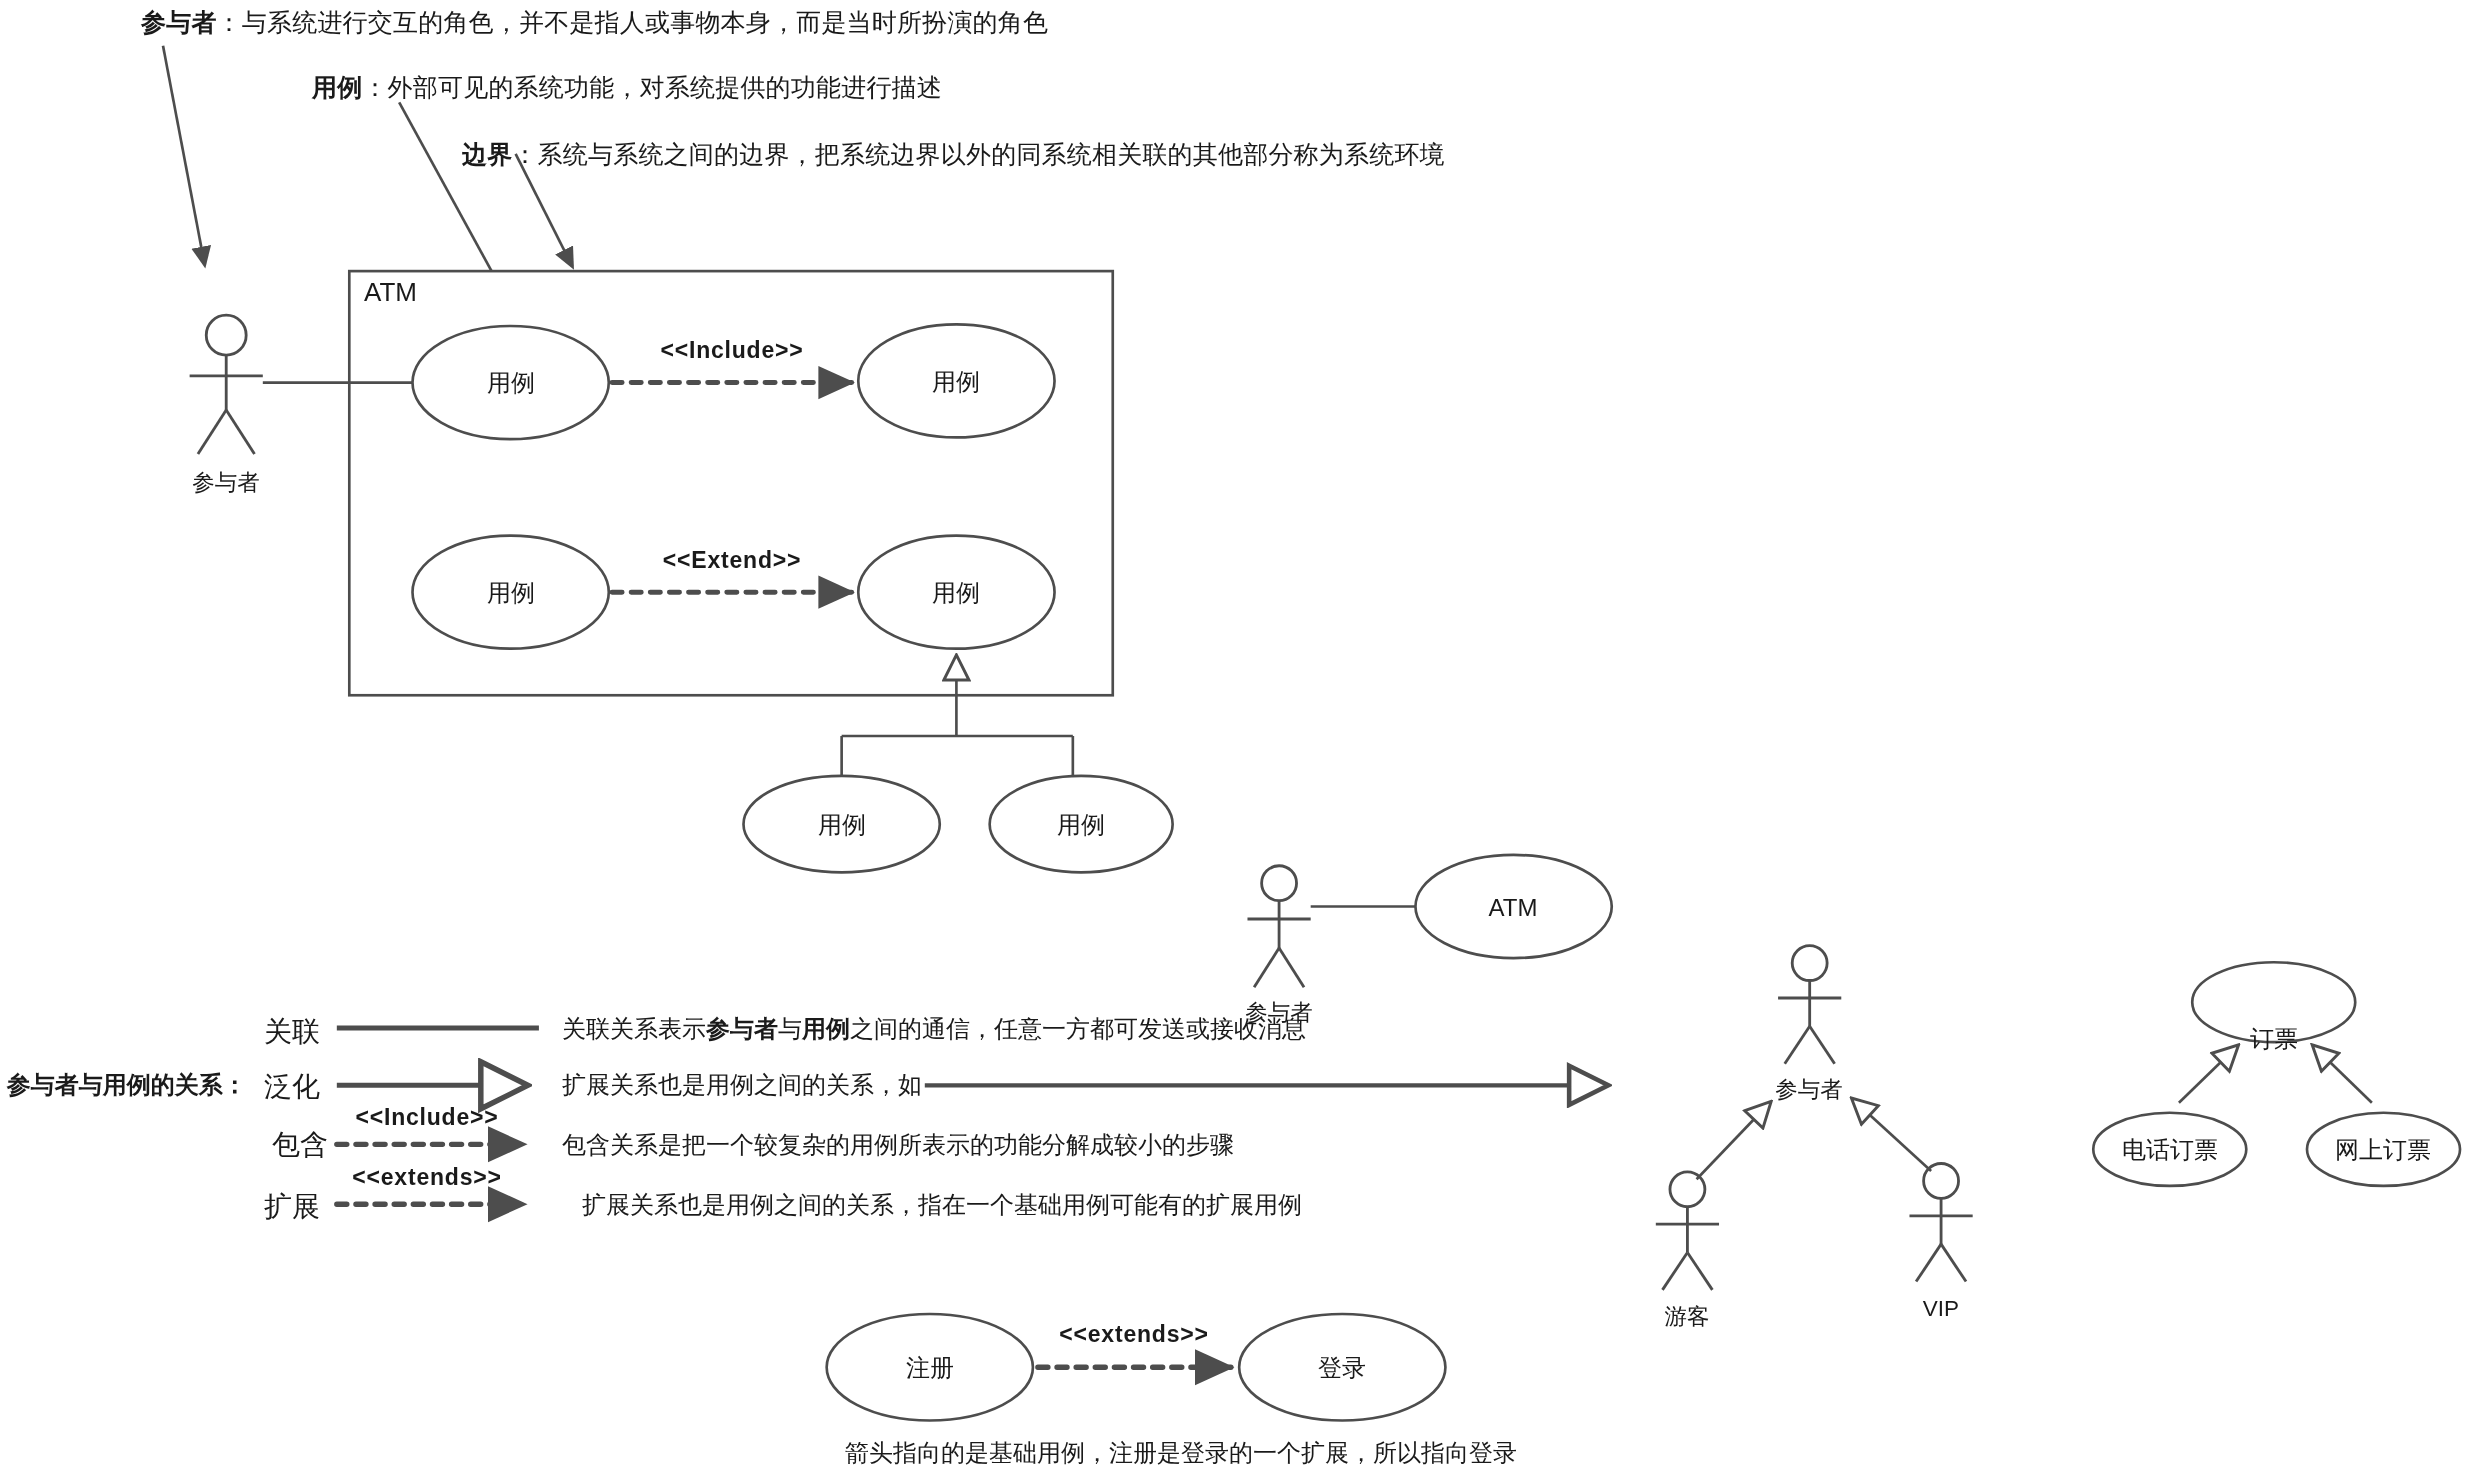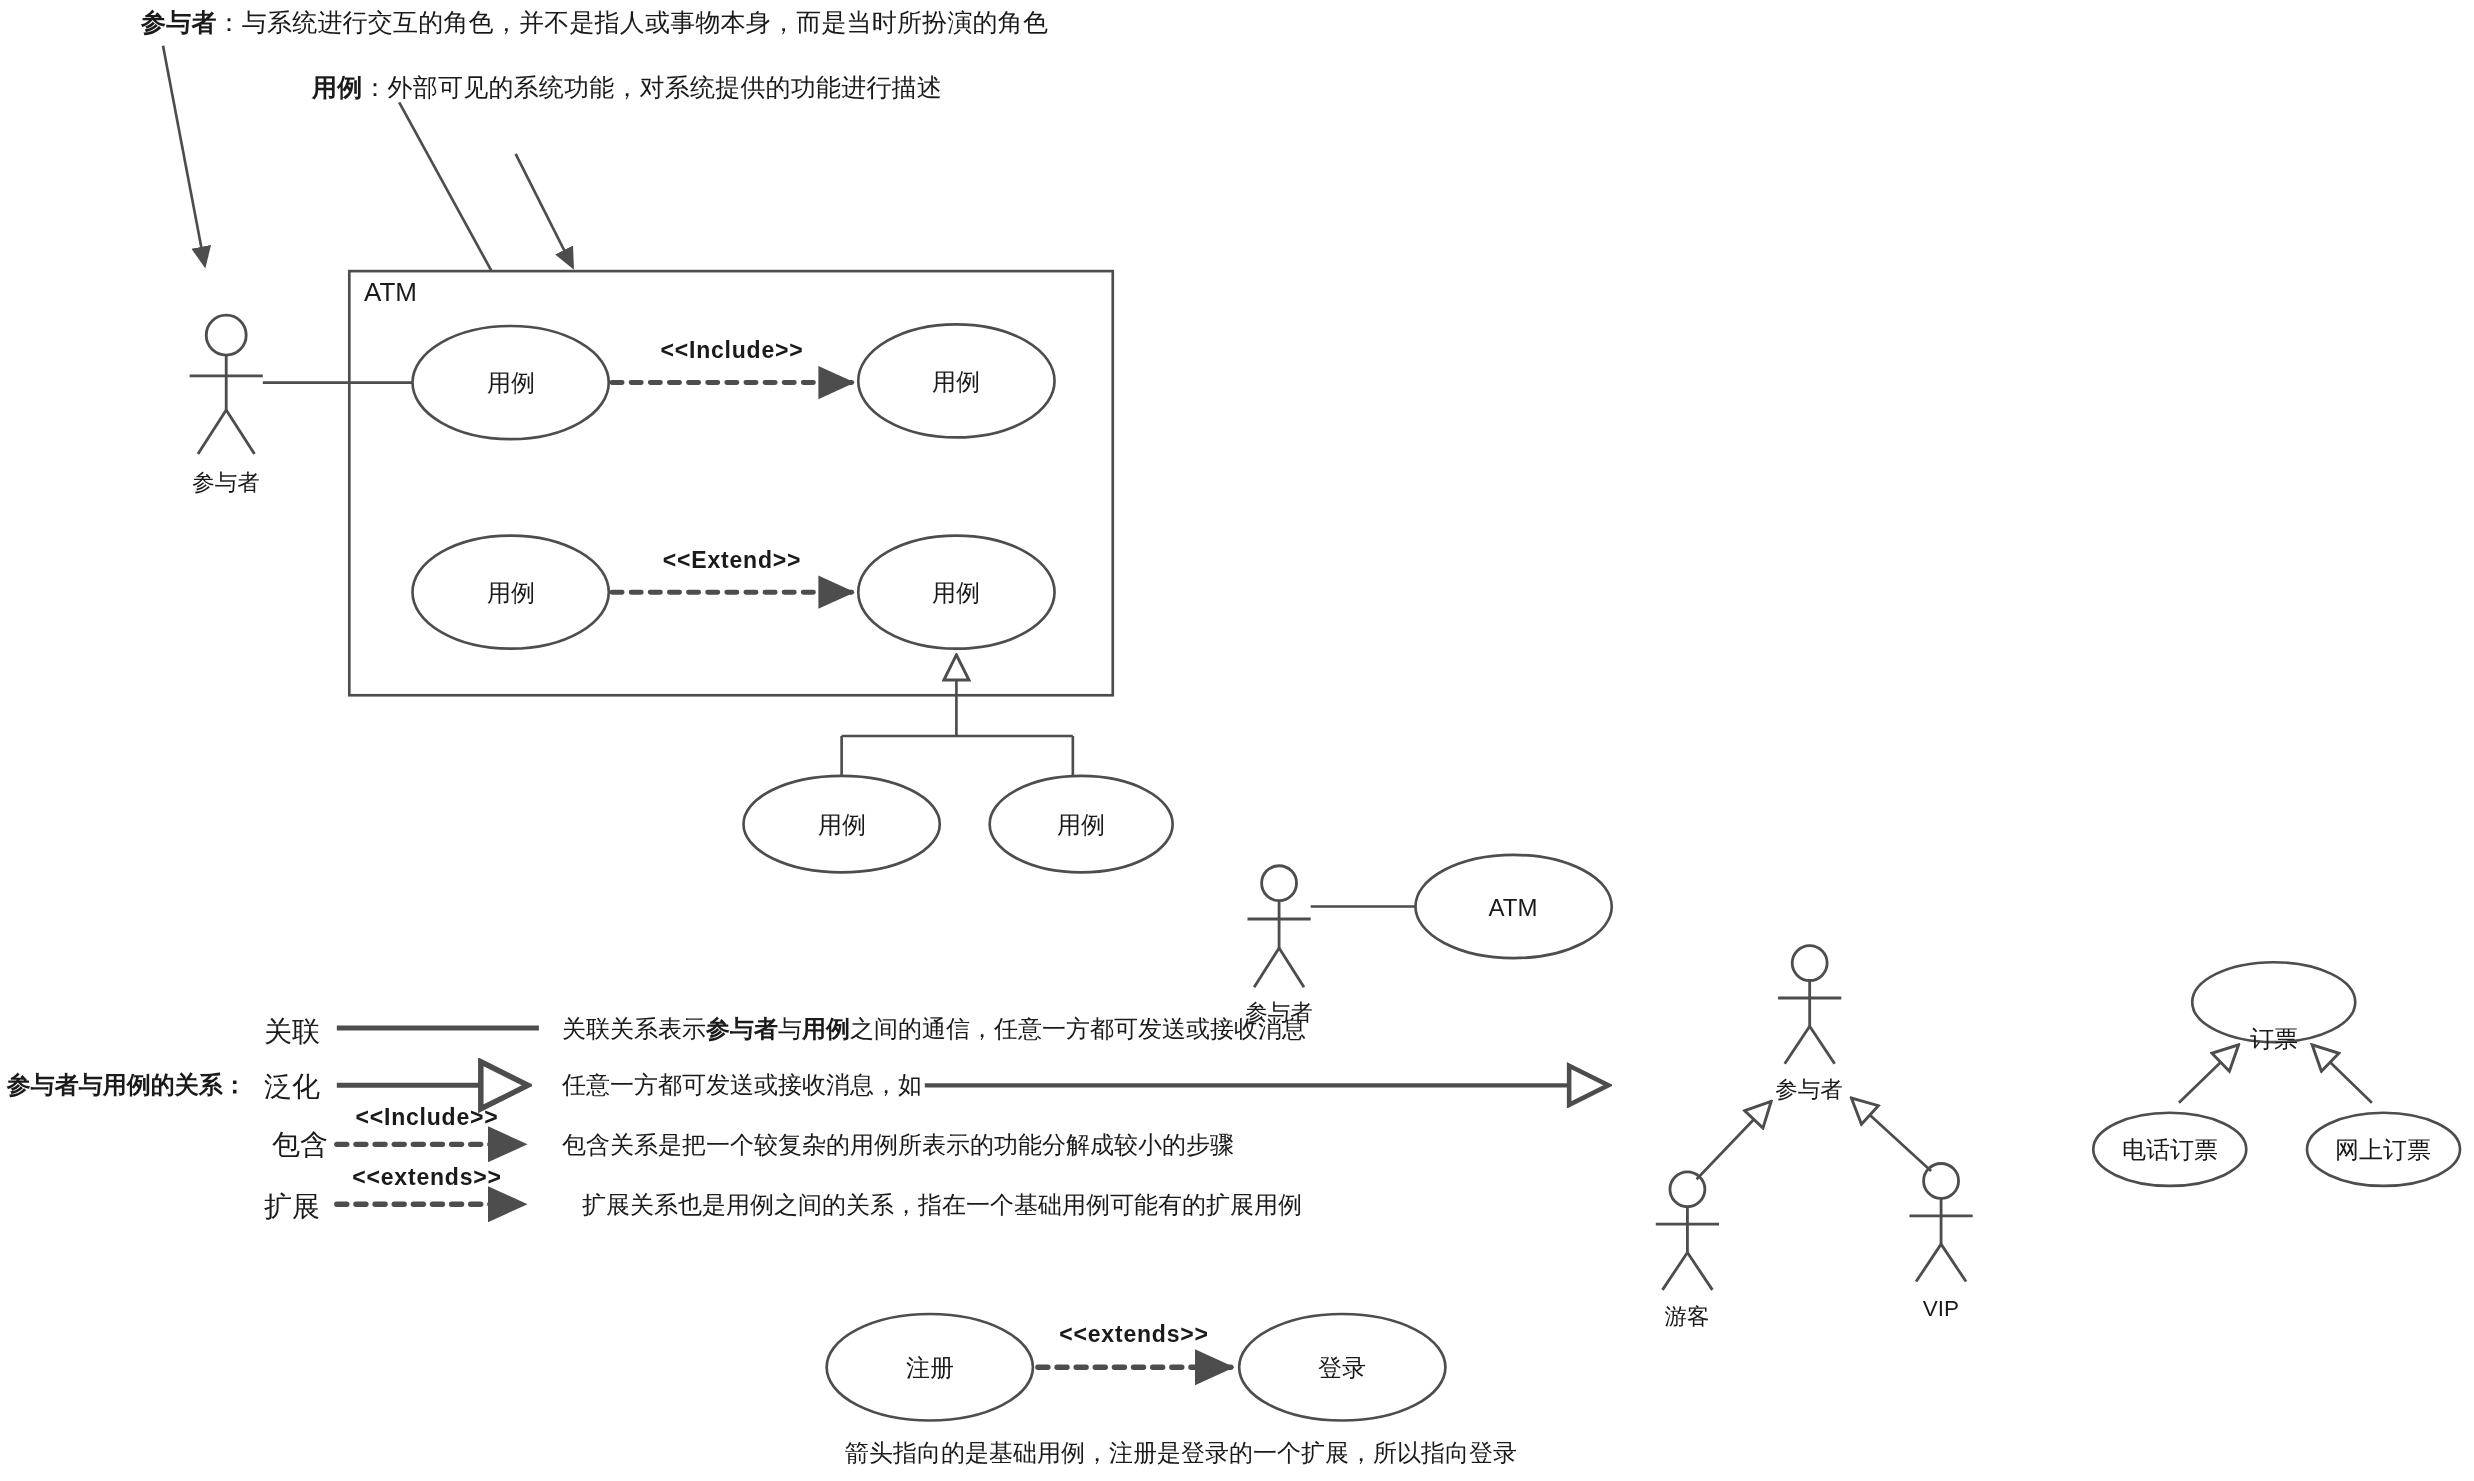--- a/index.html
+++ b/index.html
@@ -171,20 +171,21 @@
       <ellipse cx="1118" cy="1644" rx="124" ry="64" fill="#ffffff"></ellipse>
       <ellipse cx="1614" cy="1644" rx="124" ry="64" fill="#ffffff"></ellipse>
       <line x1="1248" y1="1644" x2="1480" y2="1644" stroke-dasharray="12 11" stroke-width="6.5" stroke-linecap="round" marker-end="url(#solidArrow)"></line>
     </g>
   </svg>
 
   <div class="txt anno" style="left:141px; top:8.3px;"><span class="bold">参与者</span><span>：</span><span>与系统进行交互的角色，并不是指人或事物本身，而是当时所扮演的角色</span></div>
 
   <div class="txt anno" style="left:312px; top:73px;"><span class="bold">用例</span><span>：</span><span>外部可见的系统功能，对系统提供的功能进行描述</span></div>
 
+  <div class="txt anno" style="left:462px; top:140px;"><span class="bold">边界</span><span>：</span><span>系统与系统之间的边界，把系统边界以外的同系统相关联的其他部分称为系统环境</span></div>
 
   <div class="txt boxtitle" style="left:364px; top:278px;">ATM</div>
 
   <div class="txt smalllabel centered" style="left:226px; top:470px;">参与者</div>
 
   <div class="txt nodelabel centered" style="left:511px; top:369px;">用例</div>
   <div class="txt nodelabel centered" style="left:956px; top:368px;">用例</div>
   <div class="txt nodelabel centered" style="left:511px; top:579px;">用例</div>
   <div class="txt nodelabel centered" style="left:956px; top:579px;">用例</div>
 
@@ -201,21 +202,21 @@
 
   <div class="txt legendterm" style="left:264px; top:1016px;">关联</div>
   <div class="txt legendterm" style="left:264px; top:1071px;">泛化</div>
   <div class="txt legendterm" style="left:264px; top:1129px;margin-left:8px;">包含</div>
   <div class="txt legendterm" style="left:264px; top:1191px;">扩展</div>
 
   <div class="txt stereo centered" style="left:427px; top:1104px;">&lt;&lt;Include&gt;&gt;</div>
   <div class="txt stereo centered" style="left:427px; top:1164px;">&lt;&lt;extends&gt;&gt;</div>
 
   <div class="txt legenddesc" style="left:562px; top:1015px;"><span>关联关系表示</span><span style="font-weight: bold;">参与者</span><span>与</span><span style="font-weight: bold;">用例</span><span>之间的通信，任意一方都可发送或接收消息</span></div>
-  <div class="txt legenddesc" style="left:562px; top:1071px;">任意一方都可发送或接收消息，如</div>
+  <div class="txt legenddesc" style="left:562px; top:1071px;">扩展关系也是用例之间的关系，如</div>
   <div class="txt legenddesc" style="left:562px; top:1131px;">包含关系是把一个较复杂的用例所表示的功能分解成较小的步骤</div>
   <div class="txt legenddesc" style="left:562px; top:1191px;margin-left:20px;">扩展关系也是用例之间的关系，指在一个基础用例可能有的扩展用例</div>
 
   <div class="txt smalllabel centered" style="left:1809px; top:1077px;">参与者</div>
   <div class="txt smalllabel centered" style="left:1687px; top:1304px;">游客</div>
   <div class="txt smalllabel centered" style="left:1941px; top:1296px;">VIP</div>
 
   <div class="txt nodelabel centered" style="left:2274px; top:989px;margin-top:36px;">订票</div>
   <div class="txt nodelabel centered" style="left:2170px; top:1136px;">电话订票</div>
   <div class="txt nodelabel centered" style="left:2383px; top:1136px;text-align:center;">网上订票</div>

